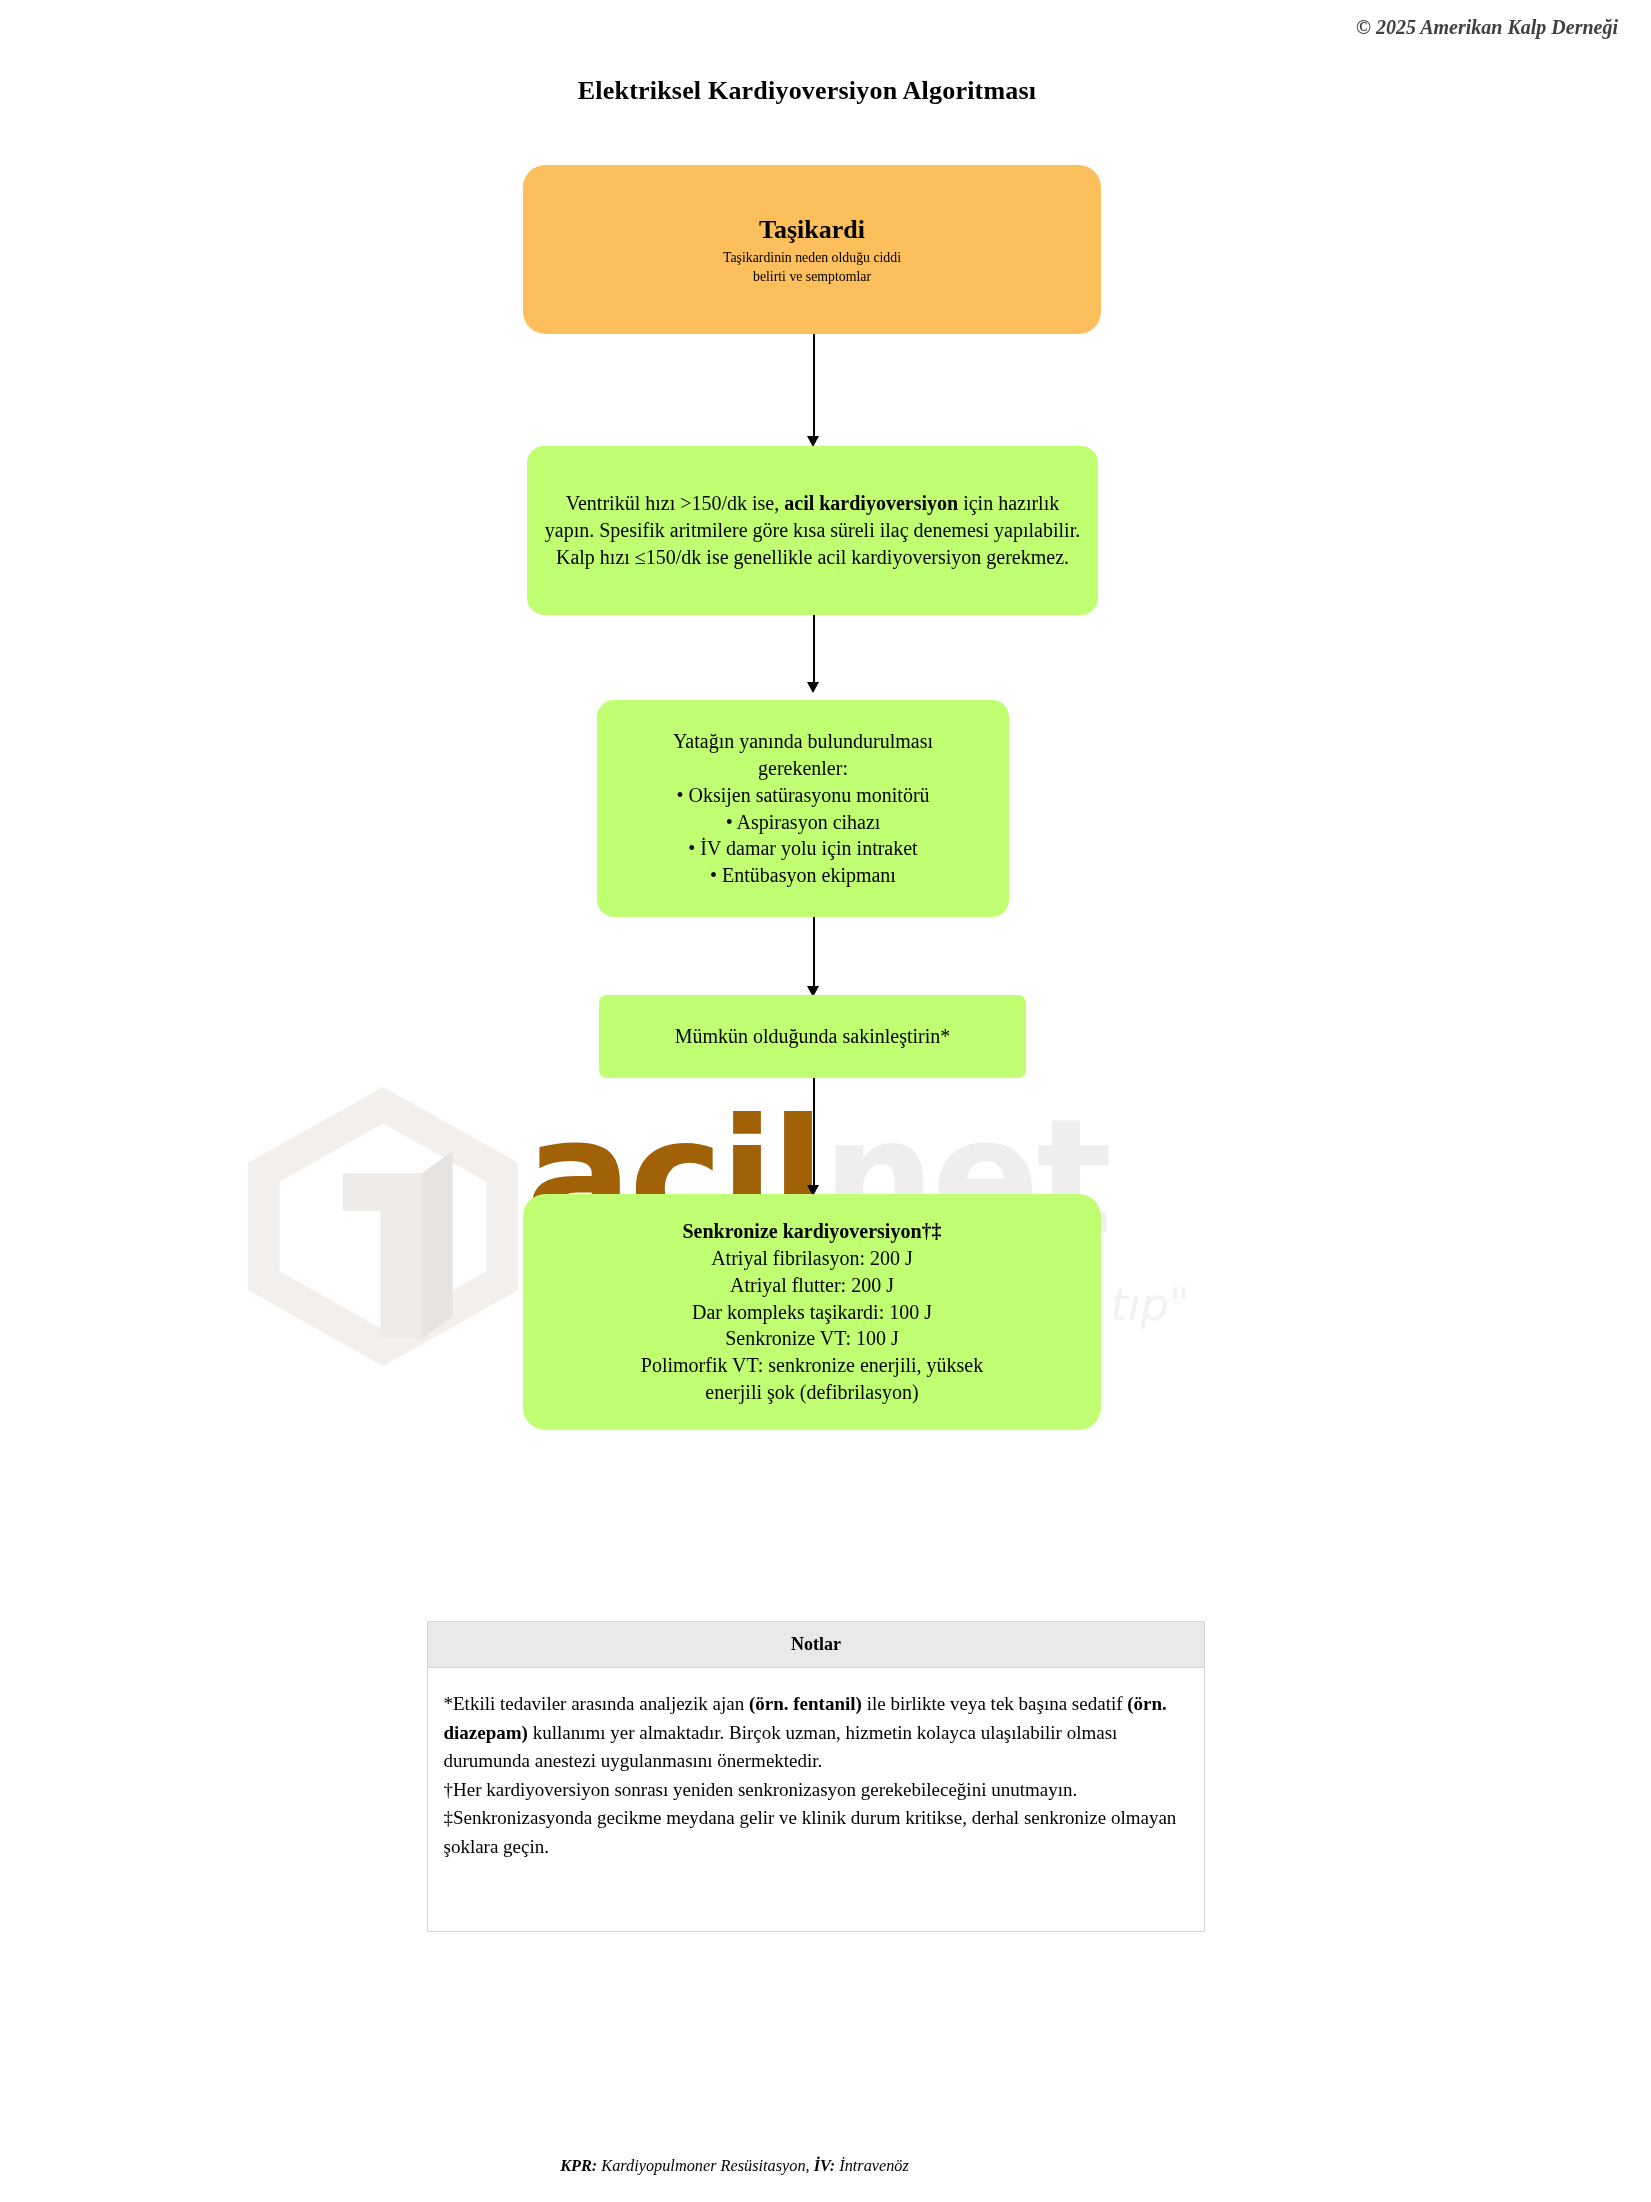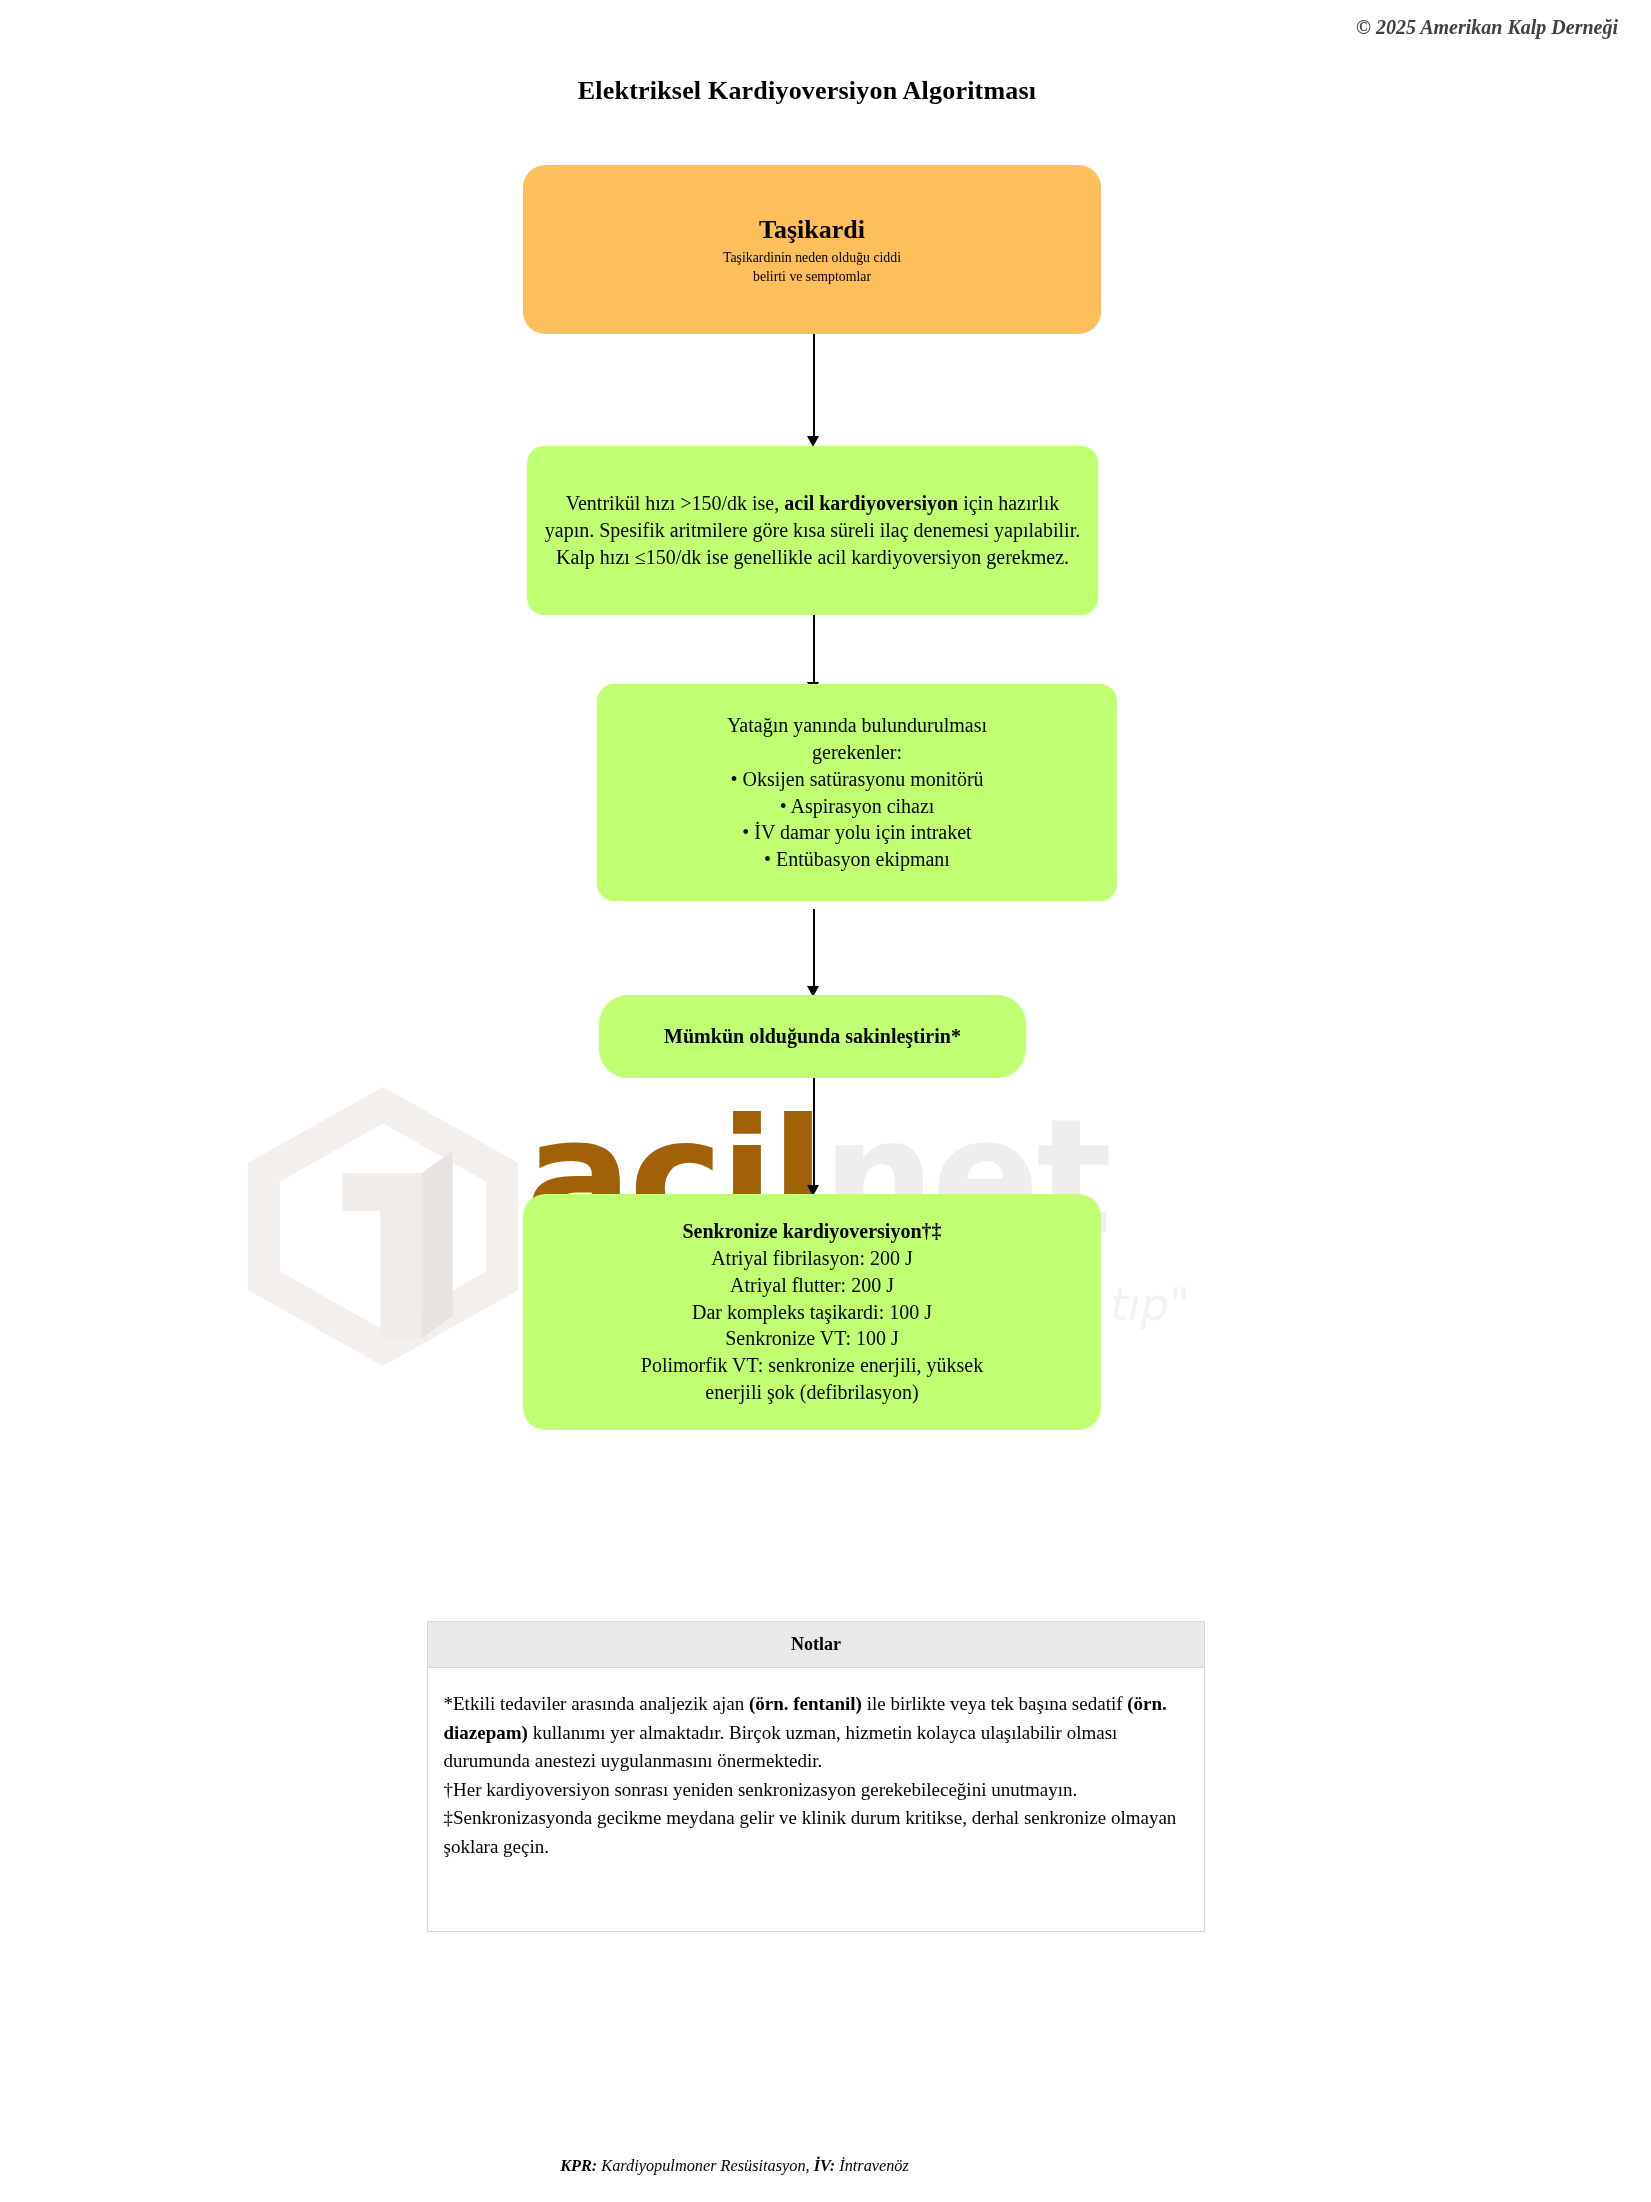--- a/index.html
+++ b/index.html
@@ -110,27 +110,27 @@
     font-size: 26px; font-weight: 700; margin-bottom: 1.7px;
   }
 
   #node-rate-guidance {
     left: 527px; top: 446px; width: 571px; height: 169px;
     font-size: 20px; border-radius: 17px;
   }
   #node-rate-guidance b { font-weight: 700; }
 
   #node-bedside {
-    left: 597px; top: 684px; width: 520px; height: 217px;
+    left: 597px; top: 700px; width: 412px; height: 217px;
     font-size: 20px; border-radius: 17px;
   }
 
   #node-sedate {
     left: 599px; top: 995px; width: 427px; height: 83px;
-    font-size: 20px; font-weight: 700; border-radius: 29px;
+    font-size: 20px; font-weight: 400; border-radius: 8px;
   }
 
   #node-cardioversion {
     left: 523px; top: 1194px; width: 578px; height: 236px;
     font-size: 20px; border-radius: 22.4px;
   }
   #node-cardioversion .hdr { font-weight: 700; }
 
   .node .line { display: block; }
 

